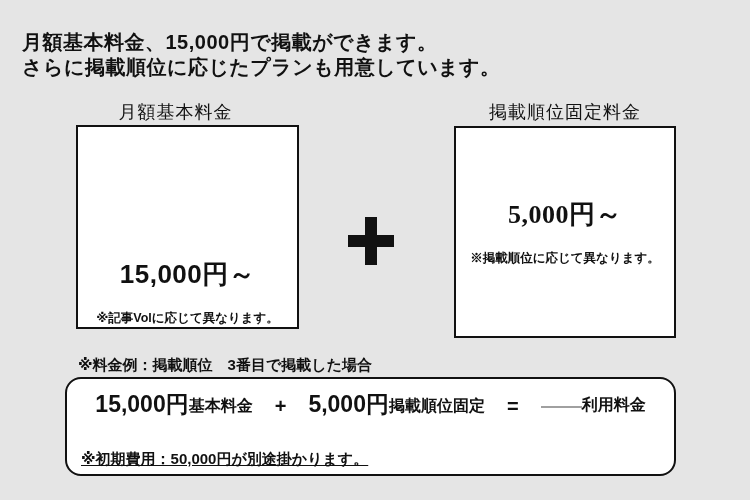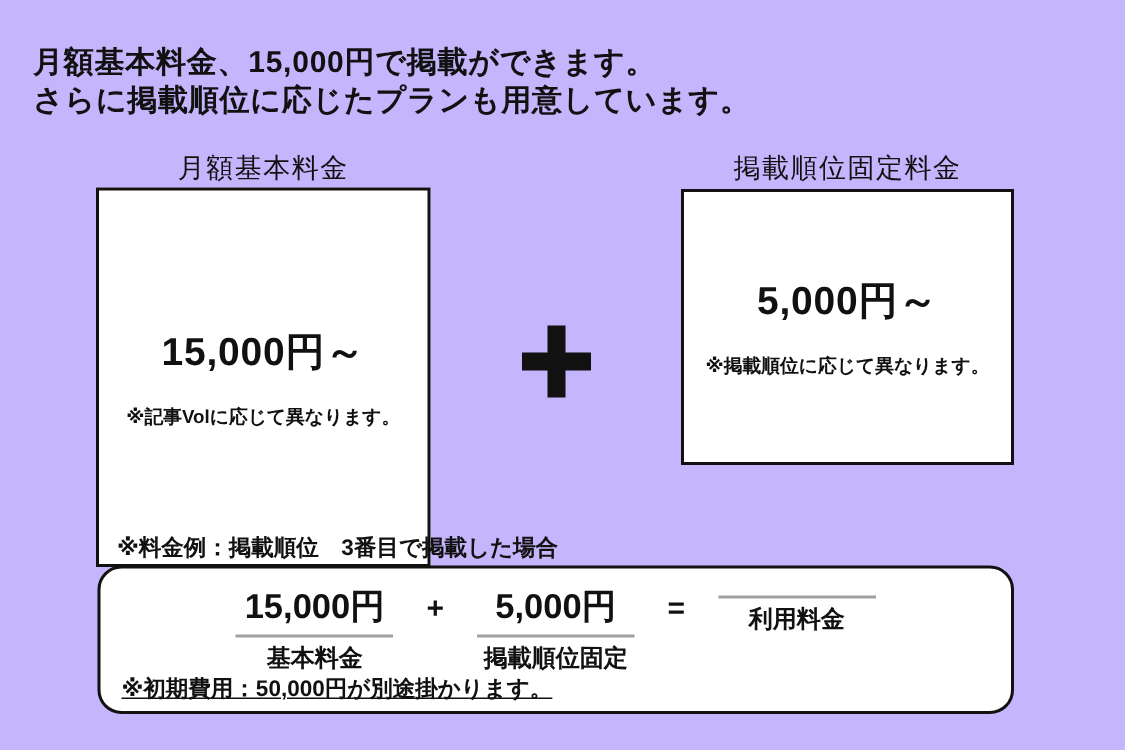--- a/index.html
+++ b/index.html
@@ -5,21 +5,21 @@
   * { margin: 0; padding: 0; box-sizing: border-box; }
   html, body { background: #ffffff; }
   body {
     font-family: "Liberation Sans", "DejaVu Sans", sans-serif;
     color: #111111;
   }
   .page {
     position: relative;
     width: 750px;
     height: 500px;
-    background: #c4b5fd;
+    background: #e5e5e5;
     overflow: hidden;
   }
 
   
   .header {
     position: absolute;
     left: 22px;
     top: 30px;
     font-size: 20px;
     font-weight: bold;
@@ -44,22 +44,22 @@
   
   .price-box {
     position: absolute;
     border: 2px solid #111111;
     background: #ffffff;
     display: flex;
     flex-direction: column;
     align-items: center;
     justify-content: center;
   }
-  .price-box.left  { left: 64px;  top: 125px; width: 223px; height: 253px; }
-  .price-box.right { left: 454px; top: 126px; width: 222px; height: 184px; }
+  .price-box.left  { left: 76px;  top: 125px; width: 223px; height: 204px; justify-content: flex-end; }
+  .price-box.right { left: 454px; top: 126px; width: 222px; height: 212px; font-family: Liberation Serif, serif; }
   .price {
     font-size: 26px;
     font-weight: bold;
     letter-spacing: 0.5px;
     white-space: nowrap;
   }
   .price-note {
     margin-top: 18px;
     font-size: 12.5px;
     font-weight: bold;
@@ -104,21 +104,21 @@
     background: #ffffff;
   }
   .formula {
     display: flex;
     justify-content: center;
     align-items: flex-start;
     padding-top: 12px;
   }
   .term {
     display: flex;
-    flex-direction: column;
+    flex-direction: row;
     align-items: center;
     min-width: 105px;
   }
   .term-value {
     font-size: 23px;
     font-weight: bold;
     line-height: 26px;
     white-space: nowrap;
   }
   .term-rule {

